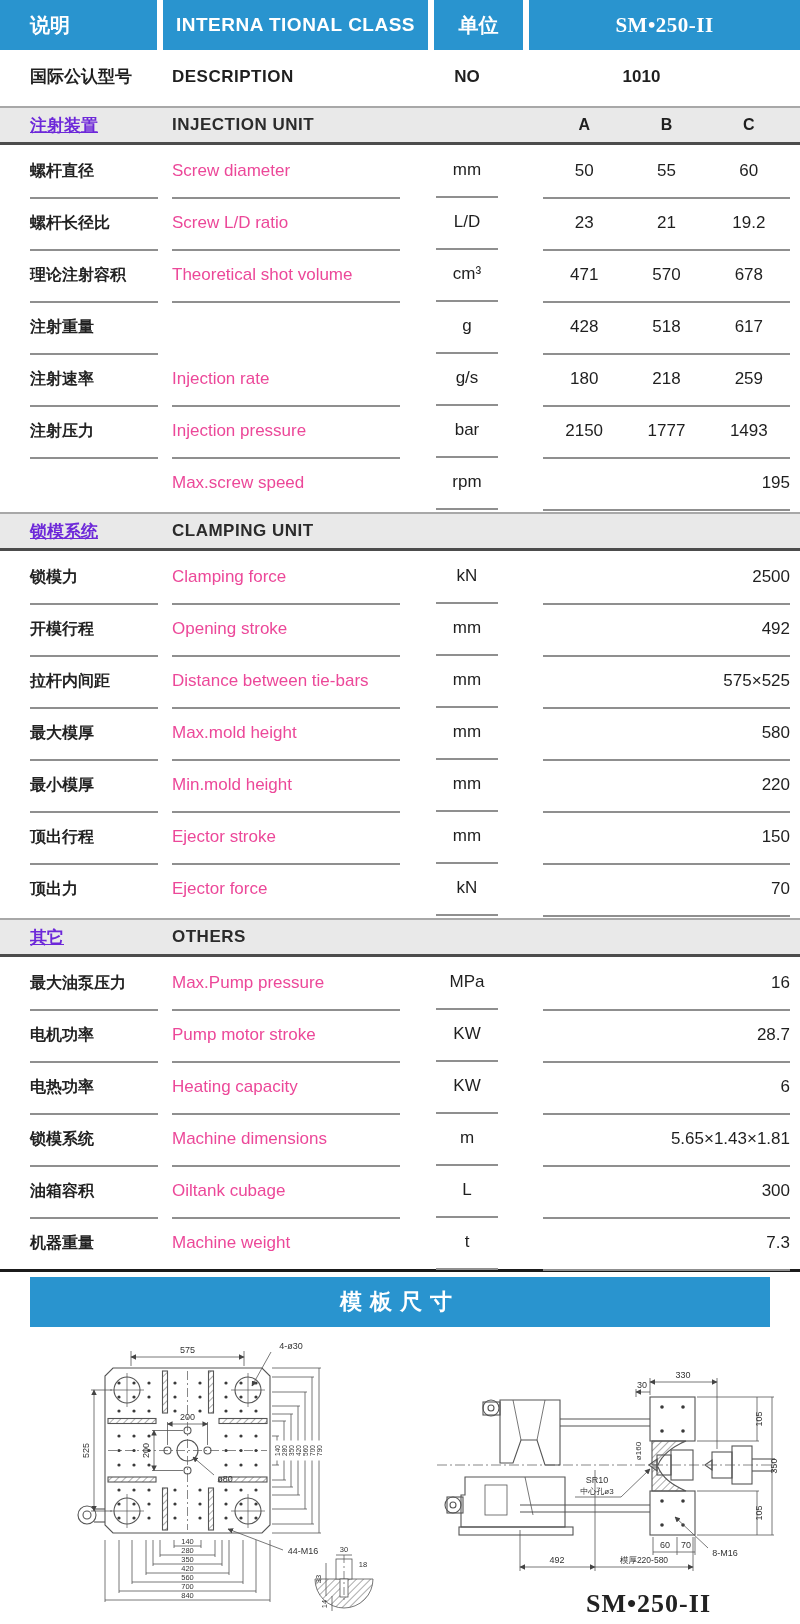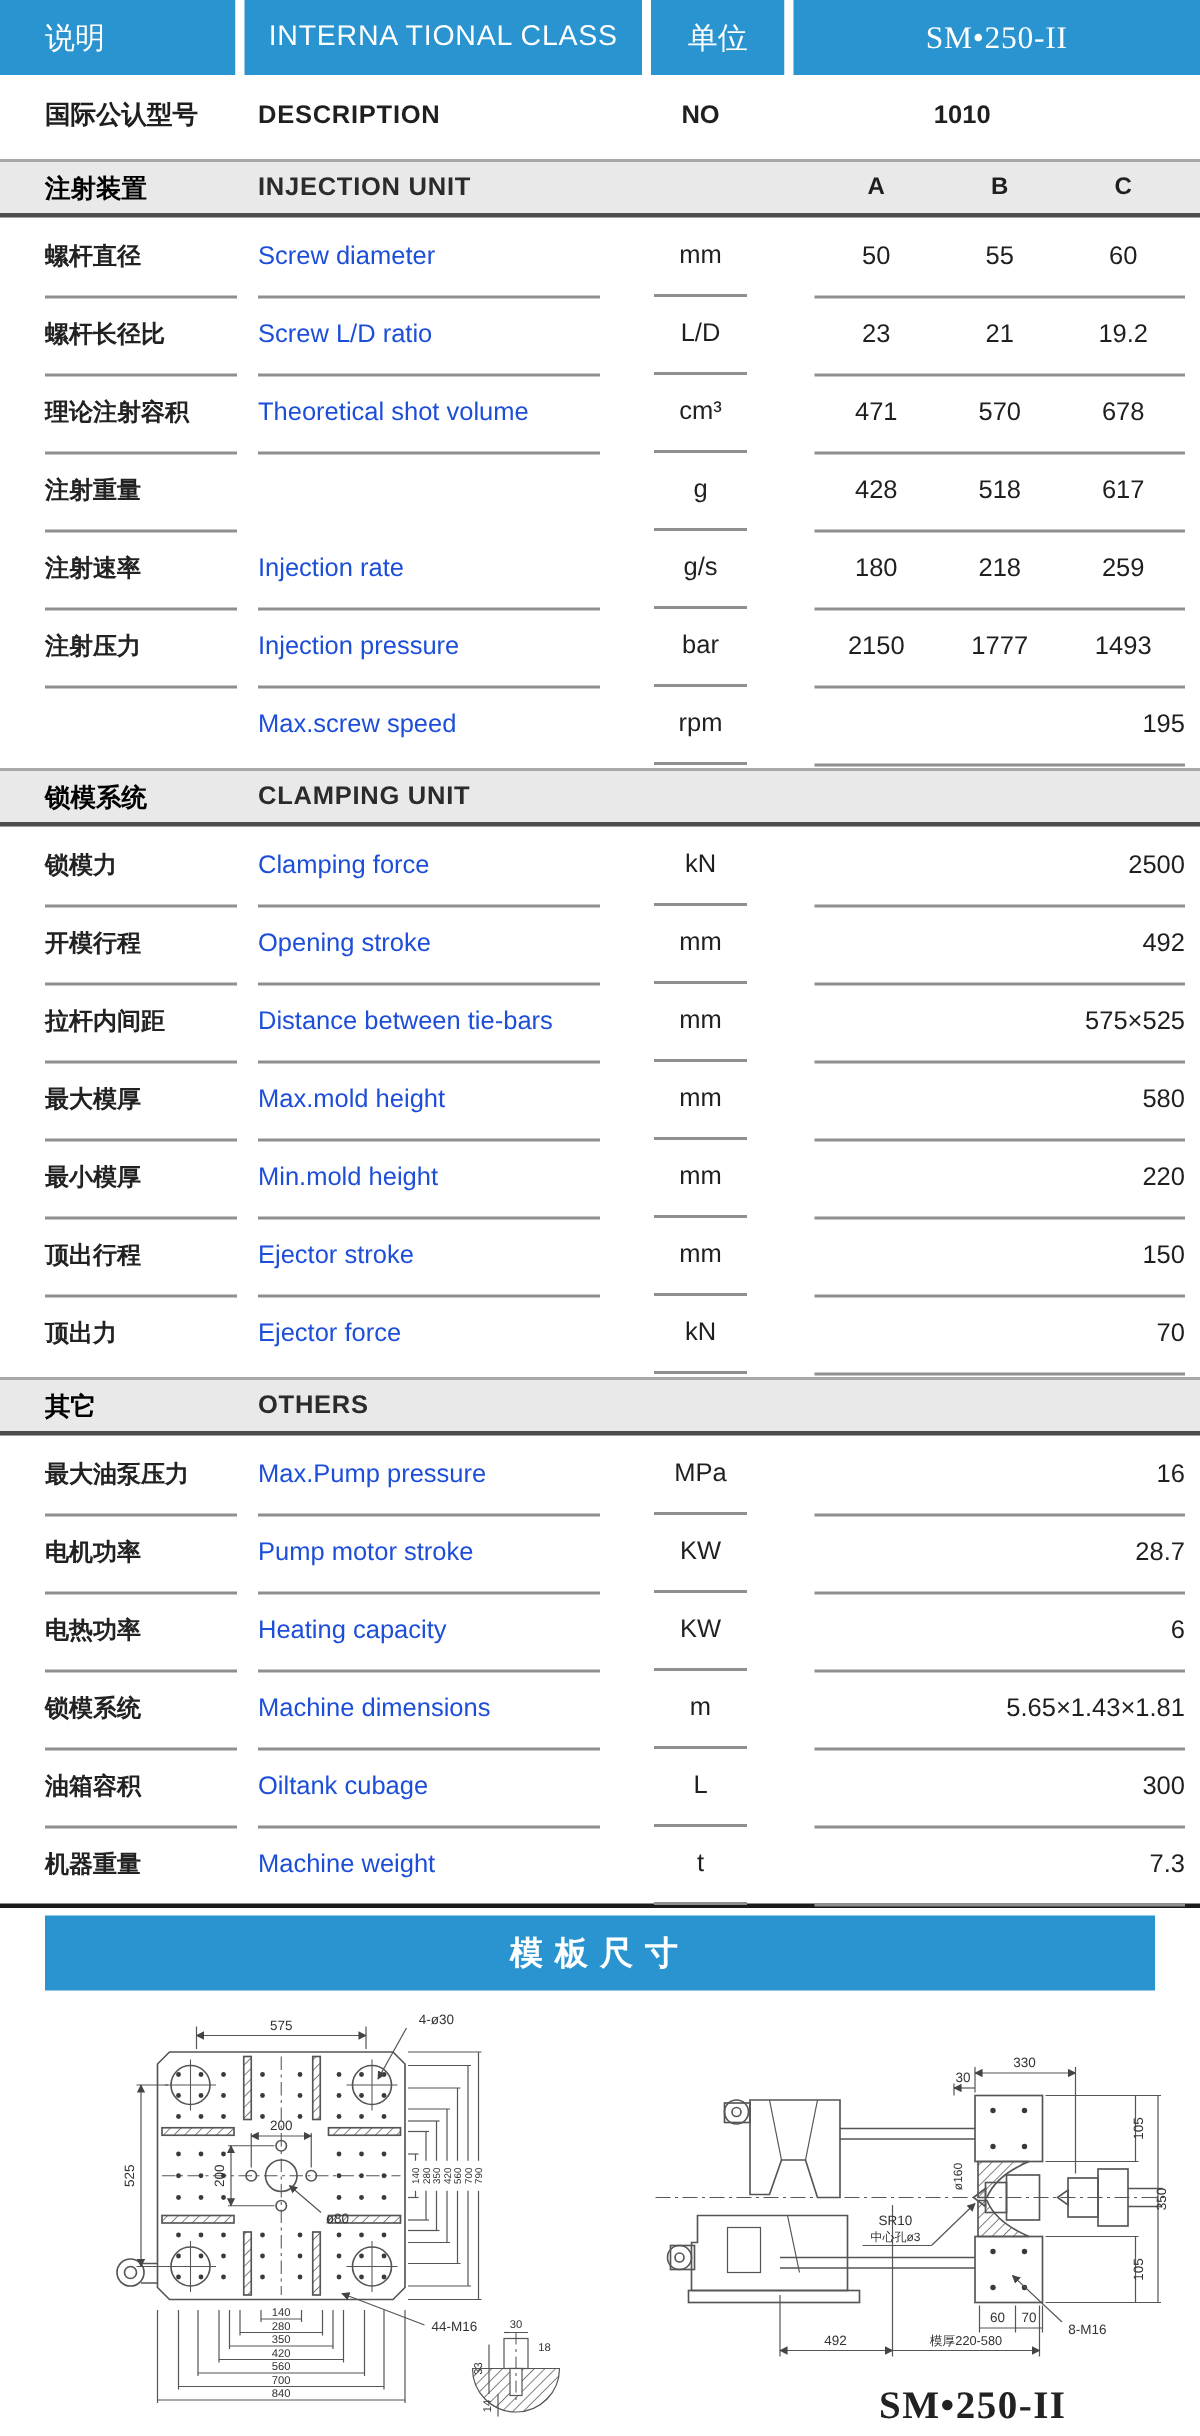--- a/index.html
+++ b/index.html
@@ -1,21 +1,21 @@
 <!DOCTYPE html>
 <html><head>
 <meta charset="utf-8">
 <style>
   html,body{margin:0;padding:0;background:#fff;}
   .page{width:800px;height:1624px;position:relative;background:#fff;
         font-family:"Liberation Sans",sans-serif;color:#1f1f1f;overflow:hidden;}
 
   
   .hdr{display:grid;grid-template-columns:157px 6px 265px 6px 89px 6px 271px;height:50px;}
-  .hdr .hcell{background:#2994CF;color:#fff;display:flex;align-items:center;font-weight:normal;}
+  .hdr .hcell{background:#2994CF;color:#fff;display:flex;align-items:center;font-weight:bold;}
   .hdr .h1{padding-left:30px;font-size:20px;}
   .hdr .h2{justify-content:center;font-size:19px;letter-spacing:.5px;}
   .hdr .h3{justify-content:center;font-size:20px;}
   .hdr .h4{justify-content:center;font-size:21px;font-family:"Liberation Serif",serif;letter-spacing:.5px;}
   .hdr .gap{background:#fff;}
 
   
   .trow,.descrow,.section-band{display:grid;
     grid-template-columns:30px 128px 14px 228px 36px 62px 45px 247px 10px;}
   .c-cn{grid-column:2;display:flex;align-items:center;}
@@ -24,30 +24,30 @@
   .c-vals{grid-column:8;display:flex;align-items:center;}
 
   .descrow{height:53px;font-weight:bold;}
   .descrow .c-cn{font-size:17px;}
   .descrow .c-en{font-size:17px;letter-spacing:.5px;}
   .descrow .c-unit{font-size:17px;}
   .descrow .c-vals{justify-content:center;font-size:17px;padding-right:50px;}
 
   .section-band{height:34px;background:#E9E9E9;border-top:2px solid #a8a8a8;
     border-bottom:3px solid #4c4c4c;margin-top:3px;align-items:center;}
-  .section-band .c-cn{font-size:17px;font-weight:bold;color:#000000;}
+  .section-band .c-cn{font-size:17px;font-weight:bold;color:#6d28d9;text-decoration:underline;}
   .section-band .c-en{font-size:17px;font-weight:bold;color:#2b2b2b;letter-spacing:.5px;}
   .section-band .c-vals{justify-content:space-around;}
   .section-band .subcol{font-size:16px;font-weight:bold;flex:1;text-align:center;}
 
   .trow{height:52px;}
   .trow .cellline{height:100%;display:flex;align-items:center;border-bottom:2px solid #8f8f8f;}
   .trow.last .cellline,.trow.last .ucell{border-bottom:none;}
   .trow .c-cn{font-size:16px;font-weight:600;color:#222;}
-  .trow .c-en{font-size:17px;color:#1d4ed8;}
+  .trow .c-en{font-size:17px;color:#ec4899;}
   .trow .c-unit .ucell{width:62px;height:100%;display:flex;align-items:center;
        justify-content:center;font-size:17px;border-bottom:2px solid #8f8f8f;}
   .trow .c-vals{height:100%;border-bottom:2px solid #8f8f8f;}
   .trow .val{flex:1;text-align:center;font-size:17px;}
   .trow .c-vals.single{justify-content:center;}
   .trow .c-vals.single .val{flex:none;width:100%;text-align:right;}
 
   
   .blackline{height:3px;background:#1b1b1b;}
   .banner{margin:5px 30px 0 30px;height:50px;background:#2994CF;color:#fff;

